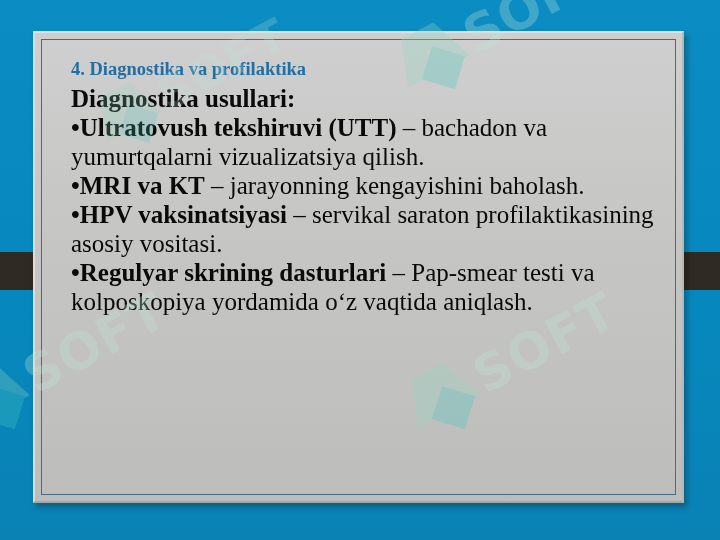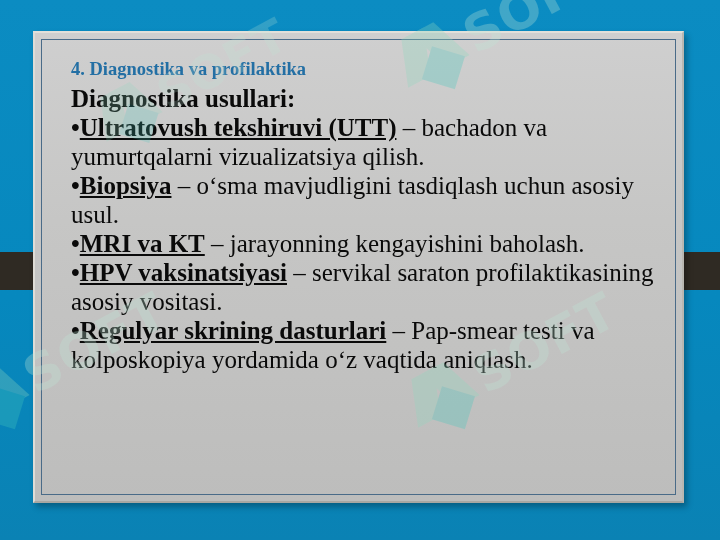--- a/index.html
+++ b/index.html
@@ -150,21 +150,21 @@
   }
 
   p.line {
     margin: 0;
     color: #0a0a0a;
     font-size: 25px;
     line-height: 29px;
     font-weight: 400;
   }
   p.line.sub { font-weight: 700; }
-  p.line b { font-weight: 700; text-decoration: underline; }
+  p.line b { font-weight: 700; }
   .bullet { font-weight: 700; }
   .para { margin: 0; }
   .para p { margin: 0; }
 </style>
 </head>
 <body>
 
 <div id="stage">
 
   <div class="tab tab-left">
@@ -182,23 +182,20 @@
 
     <div class="content">
       <div class="heading">4. Diagnostika va profilaktika</div>
 
       <p class="line sub">Diagnostika usullari:</p>
 
       <div class="para">
         <p class="line"><span class="bullet">•</span><b>Ultratovush tekshiruvi (UTT)</b><span> – bachadon va yumurtqalarni vizualizatsiya qilish.</span></p>
       </div>
 
-      <div class="para">
-        <p class="line"><span class="bullet">•</span><b>Biopsiya</b><span> – o‘sma mavjudligini tasdiqlash uchun asosiy usul.</span></p>
-      </div>
 
       <div class="para">
         <p class="line"><span class="bullet">•</span><b>MRI va KT</b><span> – jarayonning kengayishini baholash.</span></p>
       </div>
 
 
 
       <div class="para">
         <p class="line"><span class="bullet">•</span><b>HPV vaksinatsiyasi</b><span> – servikal saraton profilaktikasining asosiy vositasi.</span></p>
       </div>

